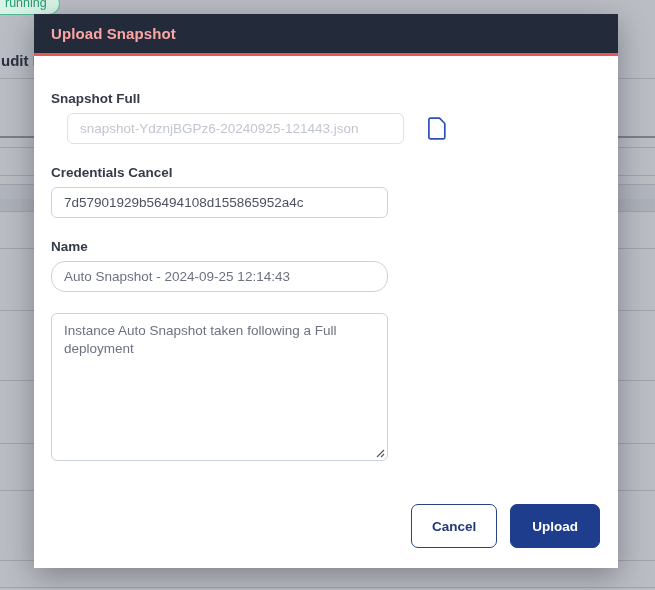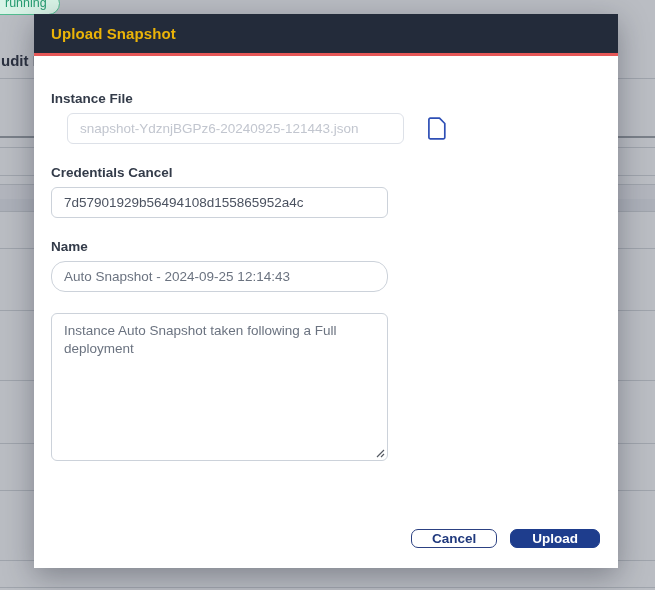--- a/index.html
+++ b/index.html
@@ -32,21 +32,21 @@
   
   .modal {
     position: absolute; left: 34px; top: 14px;
     width: 584px; height: 554px;
     background: #ffffff; z-index: 10;
     box-shadow: 0 8px 28px rgba(20,24,36,0.35);
     display: flex; flex-direction: column;
   }
   .modal-header {
     height: 42px; flex: 0 0 42px;
-    background: #232b3a; color: #eab308;
+    background: #232b3a; color: #fca5a5;
     display: flex; align-items: center;
     padding-left: 17px;
     border-bottom: 3px solid #e65757;
   }
   .modal-title { font-size: 15px; font-weight: 700; letter-spacing: 0.1px; }
 
   .modal-body { padding: 35px 17px 0 17px; flex: 1 1 auto; }
 
   .field-label {
     display: block; font-size: 13.5px; font-weight: 600; color: #333b49;
@@ -79,21 +79,21 @@
     color: #6b7380; resize: none; outline: none; display: block;
   }
   .resize-grip { position: absolute; right: 3px; bottom: 3px; pointer-events: none; }
 
   .modal-footer {
     flex: 0 0 auto;
     display: flex; justify-content: flex-end; align-items: center;
     gap: 13px; padding: 0 18px 20px 0;
   }
   .btn {
-    height: 19px; border-radius: 7px; font-size: 13.5px;
+    height: 44px; border-radius: 7px; font-size: 13.5px;
     font-family: "Liberation Sans", sans-serif;
     display: inline-flex; align-items: center; justify-content: center;
     cursor: pointer;
   }
   .btn-cancel {
     background: #ffffff; color: #20397d; border: 1px solid #2c4182;
     font-weight: 600; padding: 0 20px;
   }
   .btn-upload {
     background: #1e3d8d; color: #ffffff; border: 1px solid #1e3d8d;
@@ -127,21 +127,21 @@
 
 <div class="modal">
 
   <div class="modal-header">
     <span class="modal-title">Upload Snapshot</span>
   </div>
 
   <div class="modal-body">
 
     <div class="field-group">
-      <label class="field-label">Instance File</label>
+      <label class="field-label">Snapshot Full</label>
       <div class="file-row">
         <input class="text-input disabled" type="text" disabled="" placeholder="snapshot-YdznjBGPz6-20240925-121443.json" style="">
         <span class="file-icon-wrap">
           <svg width="20" height="23" viewBox="0 0 20 23" fill="none">
             <path d="M3.2 1.2 h9.3 l5.3 5.3 v14 a1.3 1.3 0 0 1 -1.3 1.3 H3.2 a1.3 1.3 0 0 1 -1.3 -1.3 V2.5 a1.3 1.3 0 0 1 1.3 -1.3 Z" stroke="#2e4fb5" stroke-width="1.7" stroke-linejoin="round"></path>
           </svg>
         </span>
       </div>
     </div>
 

